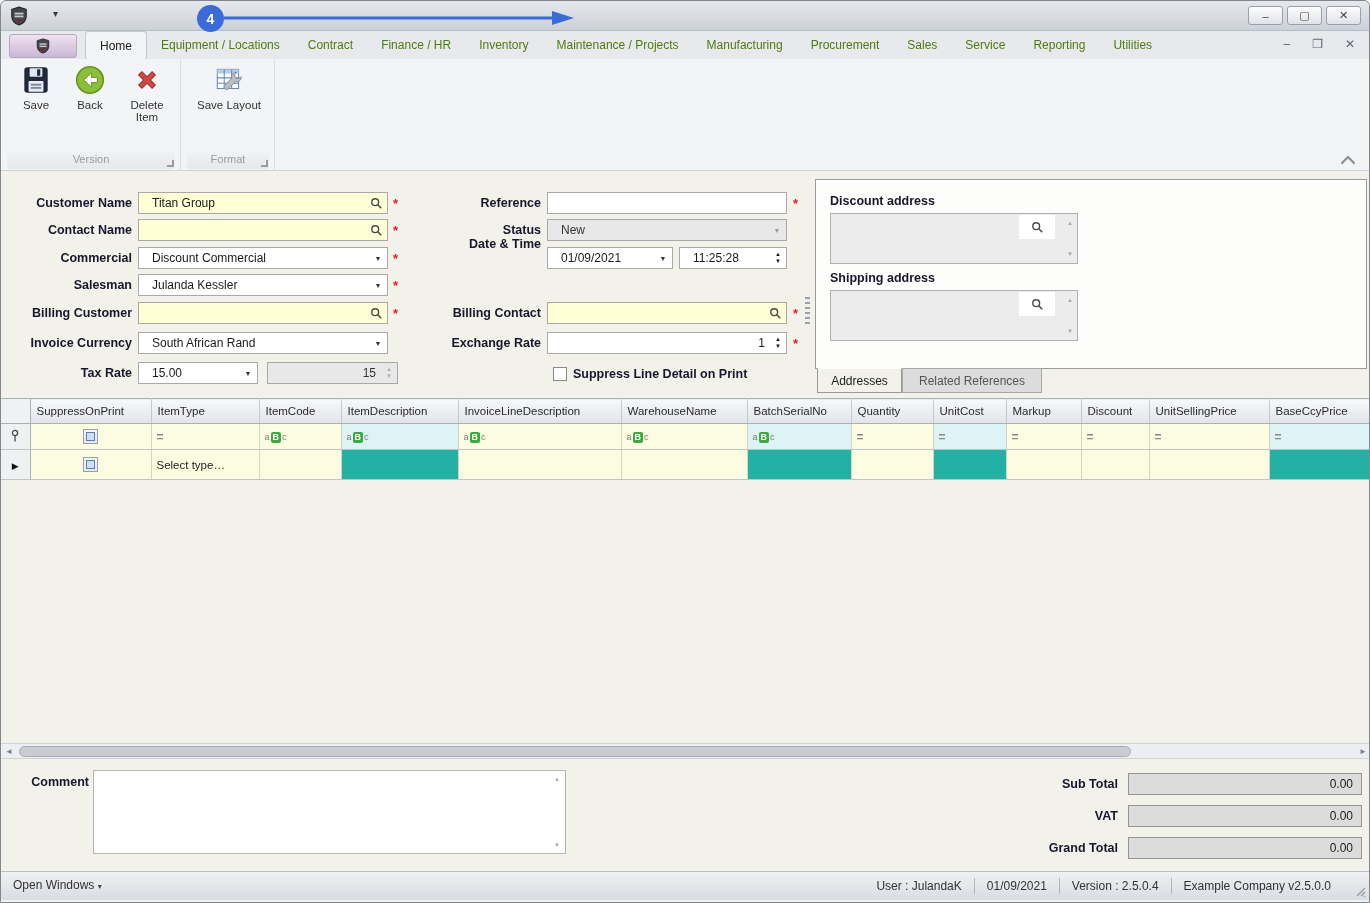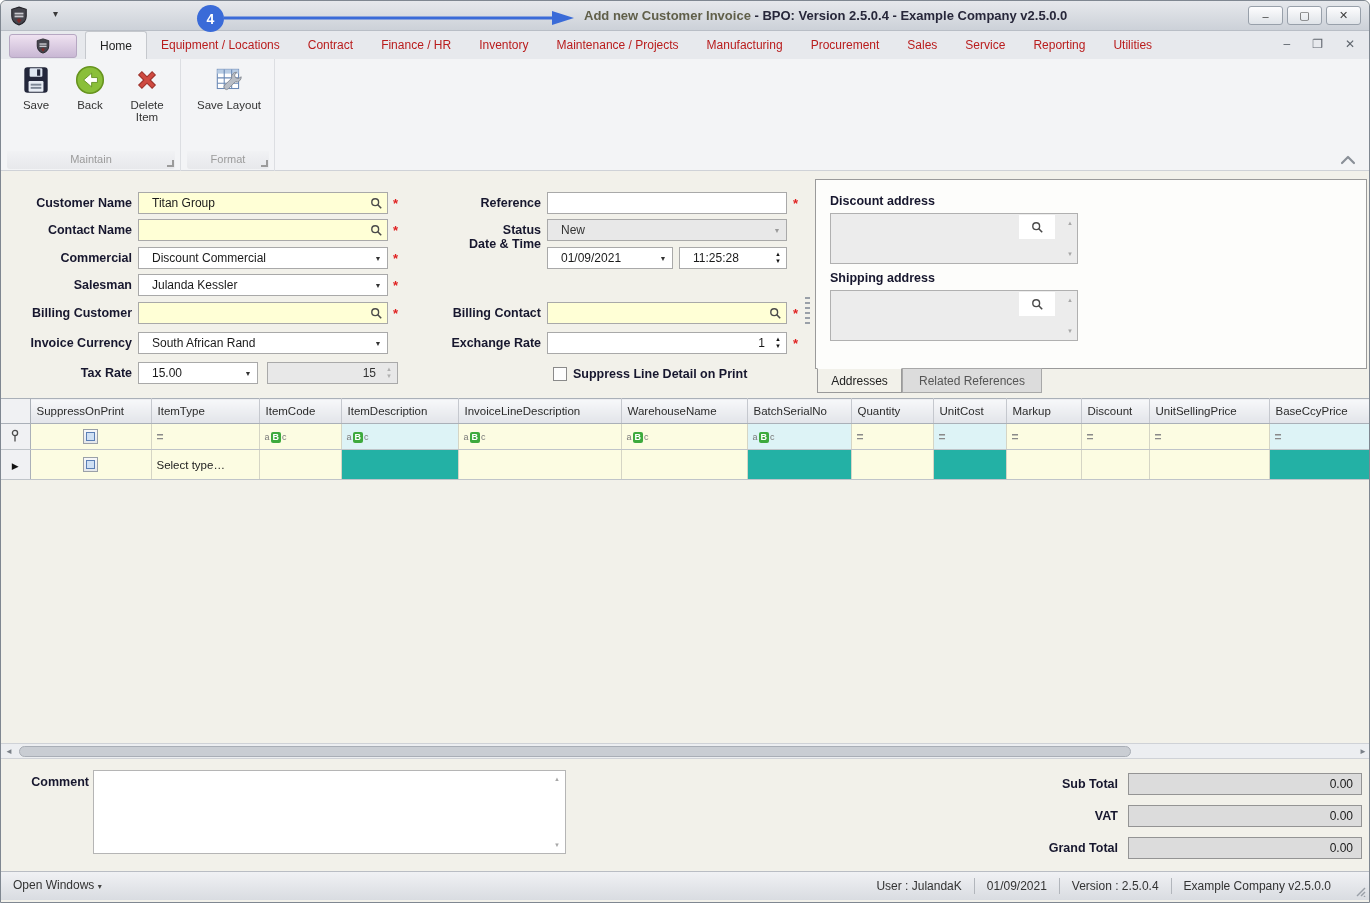--- a/index.html
+++ b/index.html
@@ -26,21 +26,21 @@
   .winbtn { width:35px; height:19px; border:1px solid #98a0aa; border-radius:3px;
             background:linear-gradient(#fdfdfe,#dfe3e8); color:#3c3c3c; font-size:11px;
             display:flex; align-items:center; justify-content:center; cursor:default; }
 
   
   .tabrow { position:absolute; left:0; top:30px; width:100%; height:28px; background:#e7e9ed; }
   .appbtn { position:absolute; left:8px; top:3px; width:68px; height:24px; border:1px solid #b6a7c2;
             border-radius:3px; background:linear-gradient(#efe2f1,#c9b8d4);
             display:flex; align-items:center; justify-content:center; }
   .rtabs { position:absolute; left:84px; top:0; height:28px; display:flex; }
-  .rtab { padding:0 14px; height:28px; line-height:28px; color:#b91c1c; font-size:12px; white-space:nowrap; }
+  .rtab { padding:0 14px; height:28px; line-height:28px; color:#4d7c0f; font-size:12px; white-space:nowrap; }
   .rtab.active { background:#f3f4f6; border:1px solid #c5c8cd; border-bottom:none;
                  border-radius:3px 3px 0 0; color:#222; }
   .mdibtns { position:absolute; right:14px; top:6px; display:flex; gap:22px; color:#5f656d; font-size:12px; }
 
   
   .ribbon { position:absolute; left:0; top:58px; width:100%; height:112px;
             background:#f3f4f6; border-bottom:1px solid #cfd2d7; }
   .rgroup { position:absolute; top:0; height:112px; border-right:1px solid #dcdee2; }
   .rbutton { position:absolute; top:4px; display:flex; flex-direction:column; align-items:center;
              gap:2px; text-align:center; font-size:11.5px; color:#333; }
@@ -155,21 +155,20 @@
       </svg>
     </div>
     <div class="qat-caret">▾</div>
 
     <div class="ann-circle">4</div>
     <svg class="ann-arrow" width="360" height="30">
       <line x1="2" y1="17" x2="332" y2="17" stroke="#3a6bd8" stroke-width="3"></line>
       <polygon points="330,10 352,17 330,24" fill="#3a6bd8"></polygon>
     </svg>
 
-    <div class="title-text"><span class="title-hl">Add new Customer Invoice</span><span class="title-rest"> - BPO: Version 2.5.0.4 - Example Company v2.5.0.0</span></div>
 
     <div class="winbtns">
       <div class="winbtn">–</div>
       <div class="winbtn">▢</div>
       <div class="winbtn">✕</div>
     </div>
   </div>
 
   <div class="tabrow">
     <div class="appbtn">
@@ -239,21 +238,21 @@
         <line x1="11.5" y1="6" x2="11.5" y2="24" stroke="#6a88b5"></line>
         <line x1="18.5" y1="6" x2="18.5" y2="24" stroke="#6a88b5"></line>
         <line x1="5" y1="14" x2="25" y2="14" stroke="#6a88b5"></line>
         <line x1="5" y1="19" x2="25" y2="19" stroke="#6a88b5"></line>
         <path d="M27.5 13 a4.5 4.5 0 0 1 -5.6 4.7 L15.4 24.2 a2.4 2.4 0 0 1 -3.4 -3.4 l6.5 -6.5 a4.5 4.5 0 0 1 4.7 -5.6 l-2 2.6 0.9 2.5 2.5 0.9 z" fill="#b9bec6" stroke="#82878f" stroke-width="0.8"></path>
       </svg>
       <span>Save Layout</span>
     </div>
 
     <div class="glabel-row">
-      <div class="glabel" style="left:6px;width:168px;">Maintain</div>
+      <div class="glabel" style="left:6px;width:168px;">Version</div>
       <span class="launcher" style="left:166px;"></span>
       <div class="glabel" style="left:186px;width:82px;">Format</div>
       <span class="launcher" style="left:260px;"></span>
     </div>
 
     <svg class="ribbon-chevron" width="18" height="12" viewBox="0 0 18 12">
       <path d="M3 10 L9 4 L15 10" fill="none" stroke="#8a9098" stroke-width="2.2" stroke-linecap="round" stroke-linejoin="round"></path>
     </svg>
   </div>
 

